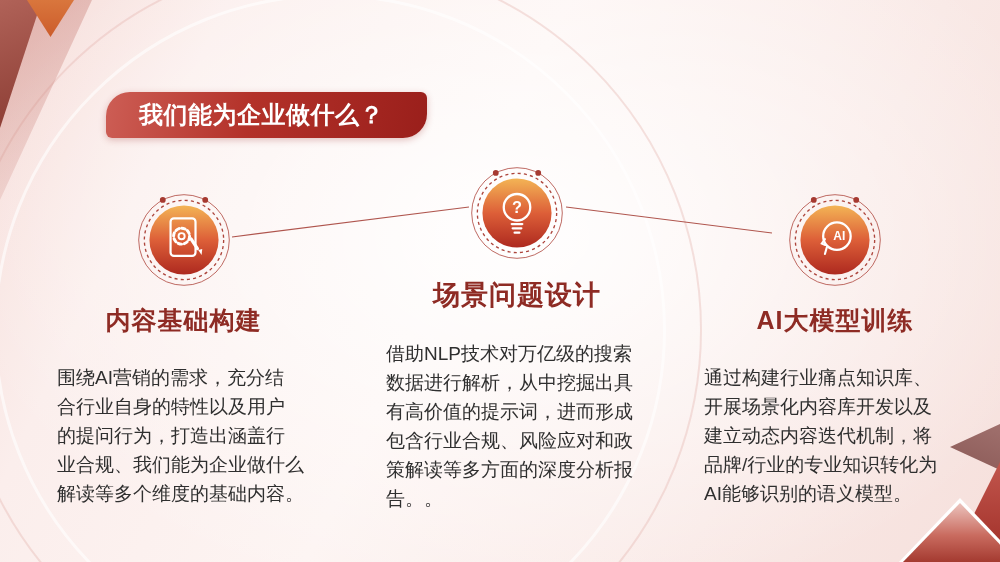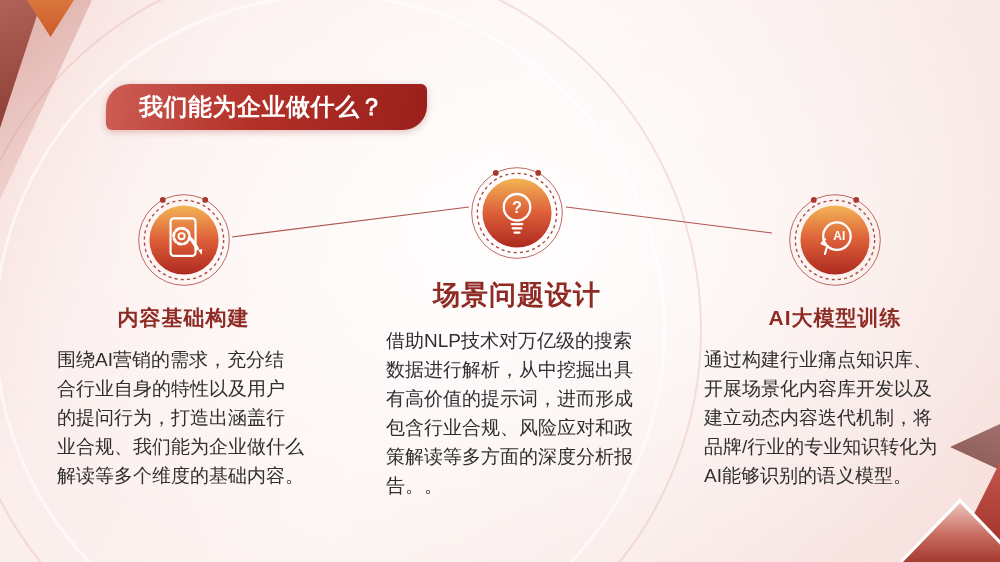--- a/index.html
+++ b/index.html
@@ -30,37 +30,37 @@
     clip-path:polygon(100% 0,100% 100%,0 50%); }
   .br-wedge { position:absolute; right:0; bottom:0; width:50px; height:100px;
     background:linear-gradient(180deg,#c2564d,#9e2d26);
     clip-path:polygon(100% 0,100% 100%,0 100%); }
   .br-pink-halo { position:absolute; left:899px; bottom:0; width:122px; height:64px;
     background:#ffffff; clip-path:polygon(50% 0,0 100%,100% 100%); }
   .br-pink { position:absolute; left:903px; bottom:0; width:114px; height:59px;
     background:linear-gradient(180deg,#ecc3bd 0%, #c96b5f 55%, #a43a30 100%);
     clip-path:polygon(50% 0,0 100%,100% 100%); }
   
-  .banner { position:absolute; left:106px; top:84px; width:321px; height:46px;
+  .banner { position:absolute; left:106px; top:92px; width:321px; height:46px;
     background:linear-gradient(100deg,#cd5e55 0%,#b33129 45%,#9a1f1b 100%);
     border-radius:24px 6px 24px 6px;
     box-shadow:0 2px 7px rgba(150,40,35,.28);
     display:flex; align-items:center; padding-left:33px; }
   .banner h1 { font-size:24px; font-weight:bold; color:#ffffff; letter-spacing:.5px; }
   
   .connectors { position:absolute; left:0; top:0; pointer-events:none; }
   
   .col { position:absolute; display:flex; flex-direction:column; align-items:center; }
   .col-1 { left:57px;  top:192px; width:253px; }
   .col-2 { left:386px; top:165px; width:262px; }
   .col-3 { left:704px; top:192px; width:262px; }
   .medal { width:96px; height:96px; }
-  .col h2 { margin-top:16px; font-size:21px; color:#8e2b24; font-weight:bold; letter-spacing:1px; }
+  .col h2 { margin-top:16px; font-size:25px; color:#8e2b24; font-weight:bold; letter-spacing:1px; }
   .col-2 h2 { font-size:27px;text-align:center; }
-  .col p { margin-top:13px; width:100%; font-size:19px; line-height:29px;
+  .col p { margin-top:26px; width:100%; font-size:19px; line-height:29px;
     color:#2f2f2f; white-space:pre-line; text-align:left; }
 </style>
 </head>
 <body>
 
 <div class="slide">
 
   <svg width="0" height="0" style="position:absolute">
     <defs>
       <linearGradient id="medalGrad" x1="0" y1="0" x2="0" y2="1">

